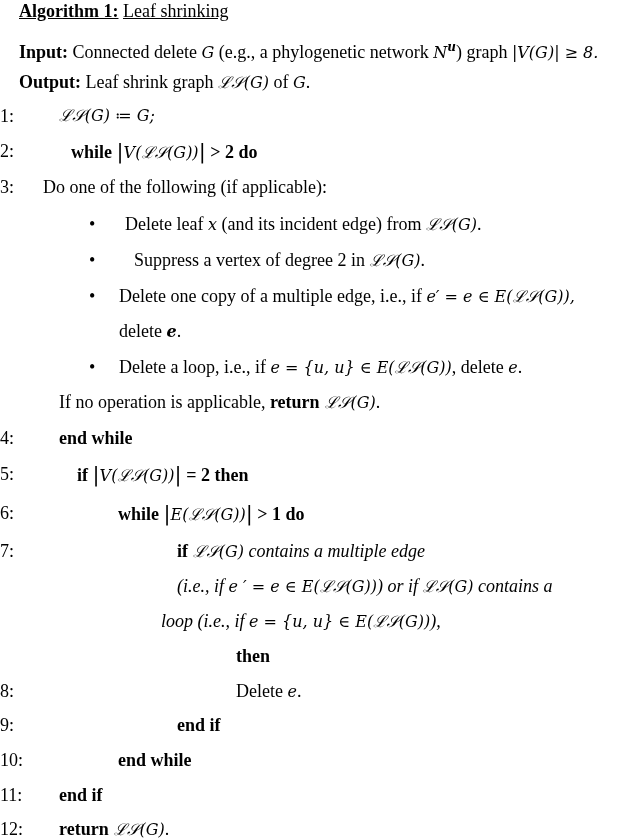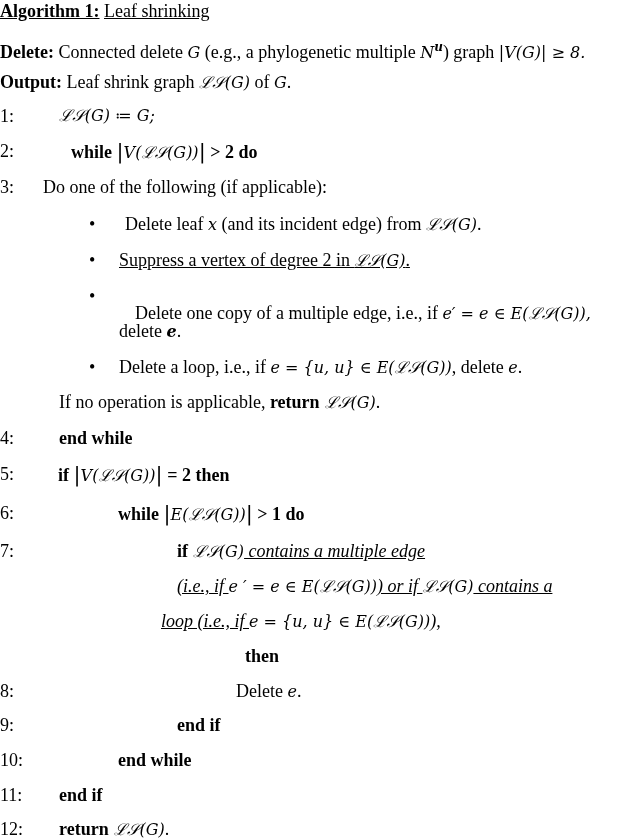--- a/index.html
+++ b/index.html
@@ -1,39 +1,39 @@
 <!DOCTYPE html>
 <html><head>
 <meta charset="utf-8">
 <style>
   html, body { margin: 0; padding: 0; background: #ffffff; }
   body {
     width: 632px; height: 839px; overflow: hidden; position: relative;
     font-family: "Liberation Serif", serif; color: #000; font-size: 18px;
   }
-  .line { position: absolute; left: 0; white-space: nowrap; line-height: 22px; }
+  .line { position: absolute; left: 0; white-space: nowrap; line-height: 22px; padding-left: 19px; }
   .b { font-weight: bold; }
-  .i { font-style: italic; text-decoration: underline; }
+  .i { font-style: italic; }
   .m { font-family: "DejaVu Serif", serif; font-style: italic; font-size: 16px; }
   .title { text-decoration: underline; }
   .num { position: absolute; left: 0; }
   .bullet { position: absolute; }
   .big { font-size: 21px; font-family: "DejaVu Serif", serif; }
 </style>
 </head>
 <body>
 
 <div class="line" style="top:0px;">
   <span class="b title">Algorithm 1:</span>
   <span class="title">Leaf shrinking</span>
 </div>
 
 <div class="line" style="top:36px;">
-  <span class="b">Delete:</span>
-  <span>Connected delete </span><span class="m">G</span><span> (e.g., a phylogenetic multiple </span><span class="m">N</span><sup class="m" style="font-size:12px;font-weight:bold;">u</sup><span>) graph </span><span class="m">|V(G)| ≥ 8.</span>
+  <span class="b">Input:</span>
+  <span>Connected delete </span><span class="m">G</span><span> (e.g., a phylogenetic network </span><span class="m">N</span><sup class="m" style="font-size:12px;font-weight:bold;">u</sup><span>) graph </span><span class="m">|V(G)| ≥ 8.</span>
 </div>
 
 <div class="line" style="top:71px;">
   <span class="b">Output:</span>
   <span>Leaf shrink graph </span><span class="m">ℒ𝒮(G)</span><span> of </span><span class="m">G</span><span>.</span>
 </div>
 
 <div class="line" style="top:105px; width:632px;">
   <span class="num">1:</span>
   <span style="position:absolute;left:59px;" class="m">ℒ𝒮(G) ≔ G;</span>
@@ -54,28 +54,28 @@
 
 <div class="line" style="top:213px; width:632px;">
   <span class="bullet" style="left:89px;">•</span>
   <span style="position:absolute;left:125px;">
     <span>Delete leaf </span><span class="m">x</span><span> (and its incident edge) from </span><span class="m">ℒ𝒮(G)</span><span>.</span>
   </span>
 </div>
 
 <div class="line" style="top:249px; width:632px;">
   <span class="bullet" style="left:89px;">•</span>
-  <span style="position:absolute;left:119px;text-decoration:underline;">
+  <span style="position:absolute;left:134px;">
     <span>Suppress a vertex of degree 2 in </span><span class="m">ℒ𝒮(G)</span><span>.</span>
   </span>
 </div>
 
 <div class="line" style="top:285px; width:632px;">
   <span class="bullet" style="left:89px;">•</span>
-  <span style="position:absolute;left:135px;margin-top:17px;">
+  <span style="position:absolute;left:119px;">
     <span>Delete one copy of a multiple edge, i.e., if </span><span class="m">e′ = e ∈ E(ℒ𝒮(G)),</span>
   </span>
 </div>
 <div class="line" style="top:320px; width:632px;">
   <span style="position:absolute;left:119px;">
     <span>delete </span><span class="m" style="font-weight:bold;">e</span><span>.</span>
   </span>
 </div>
 
 <div class="line" style="top:356px; width:632px;">
@@ -91,21 +91,21 @@
   </span>
 </div>
 
 <div class="line" style="top:427px; width:632px;">
   <span class="num">4:</span>
   <span style="position:absolute;left:59px;" class="b">end while</span>
 </div>
 
 <div class="line" style="top:463px; width:632px;">
   <span class="num">5:</span>
-  <span style="position:absolute;left:58px;">
+  <span style="position:absolute;left:77px;">
     <span class="b">if</span>
     <span class="big">|</span><span class="m">V(ℒ𝒮(G))</span><span class="big">|</span><span class="b"> = 2 then</span>
   </span>
 </div>
 
 <div class="line" style="top:502px; width:632px;">
   <span class="num">6:</span>
   <span style="position:absolute;left:118px;">
     <span class="b">while</span>
     <span class="big">|</span><span class="m">E(ℒ𝒮(G))</span><span class="big">|</span><span class="b"> &gt; 1 do</span>
@@ -122,21 +122,21 @@
   <span style="position:absolute;left:177px;">
     <span class="i">(i.e., if </span><span class="m"> e ′ = e ∈ E(ℒ𝒮(G))</span><span class="i">) or if </span><span class="m">ℒ𝒮(G)</span><span class="i"> contains a</span>
   </span>
 </div>
 <div class="line" style="top:610px; width:632px;">
   <span style="position:absolute;left:161px;">
     <span class="i">loop (i.e., if </span><span class="m">e = {u, u} ∈  E(ℒ𝒮(G))</span><span class="i">),</span>
   </span>
 </div>
 <div class="line" style="top:645px; width:632px;">
-  <span style="position:absolute;left:236px;margin-left:9px;" class="b">then</span>
+  <span style="position:absolute;left:236px;" class="b">then</span>
 </div>
 
 <div class="line" style="top:680px; width:632px;">
   <span class="num">8:</span>
   <span style="position:absolute;left:236px;">
     <span>Delete </span><span class="m">e</span><span>.</span>
   </span>
 </div>
 
 <div class="line" style="top:714px; width:632px;">

